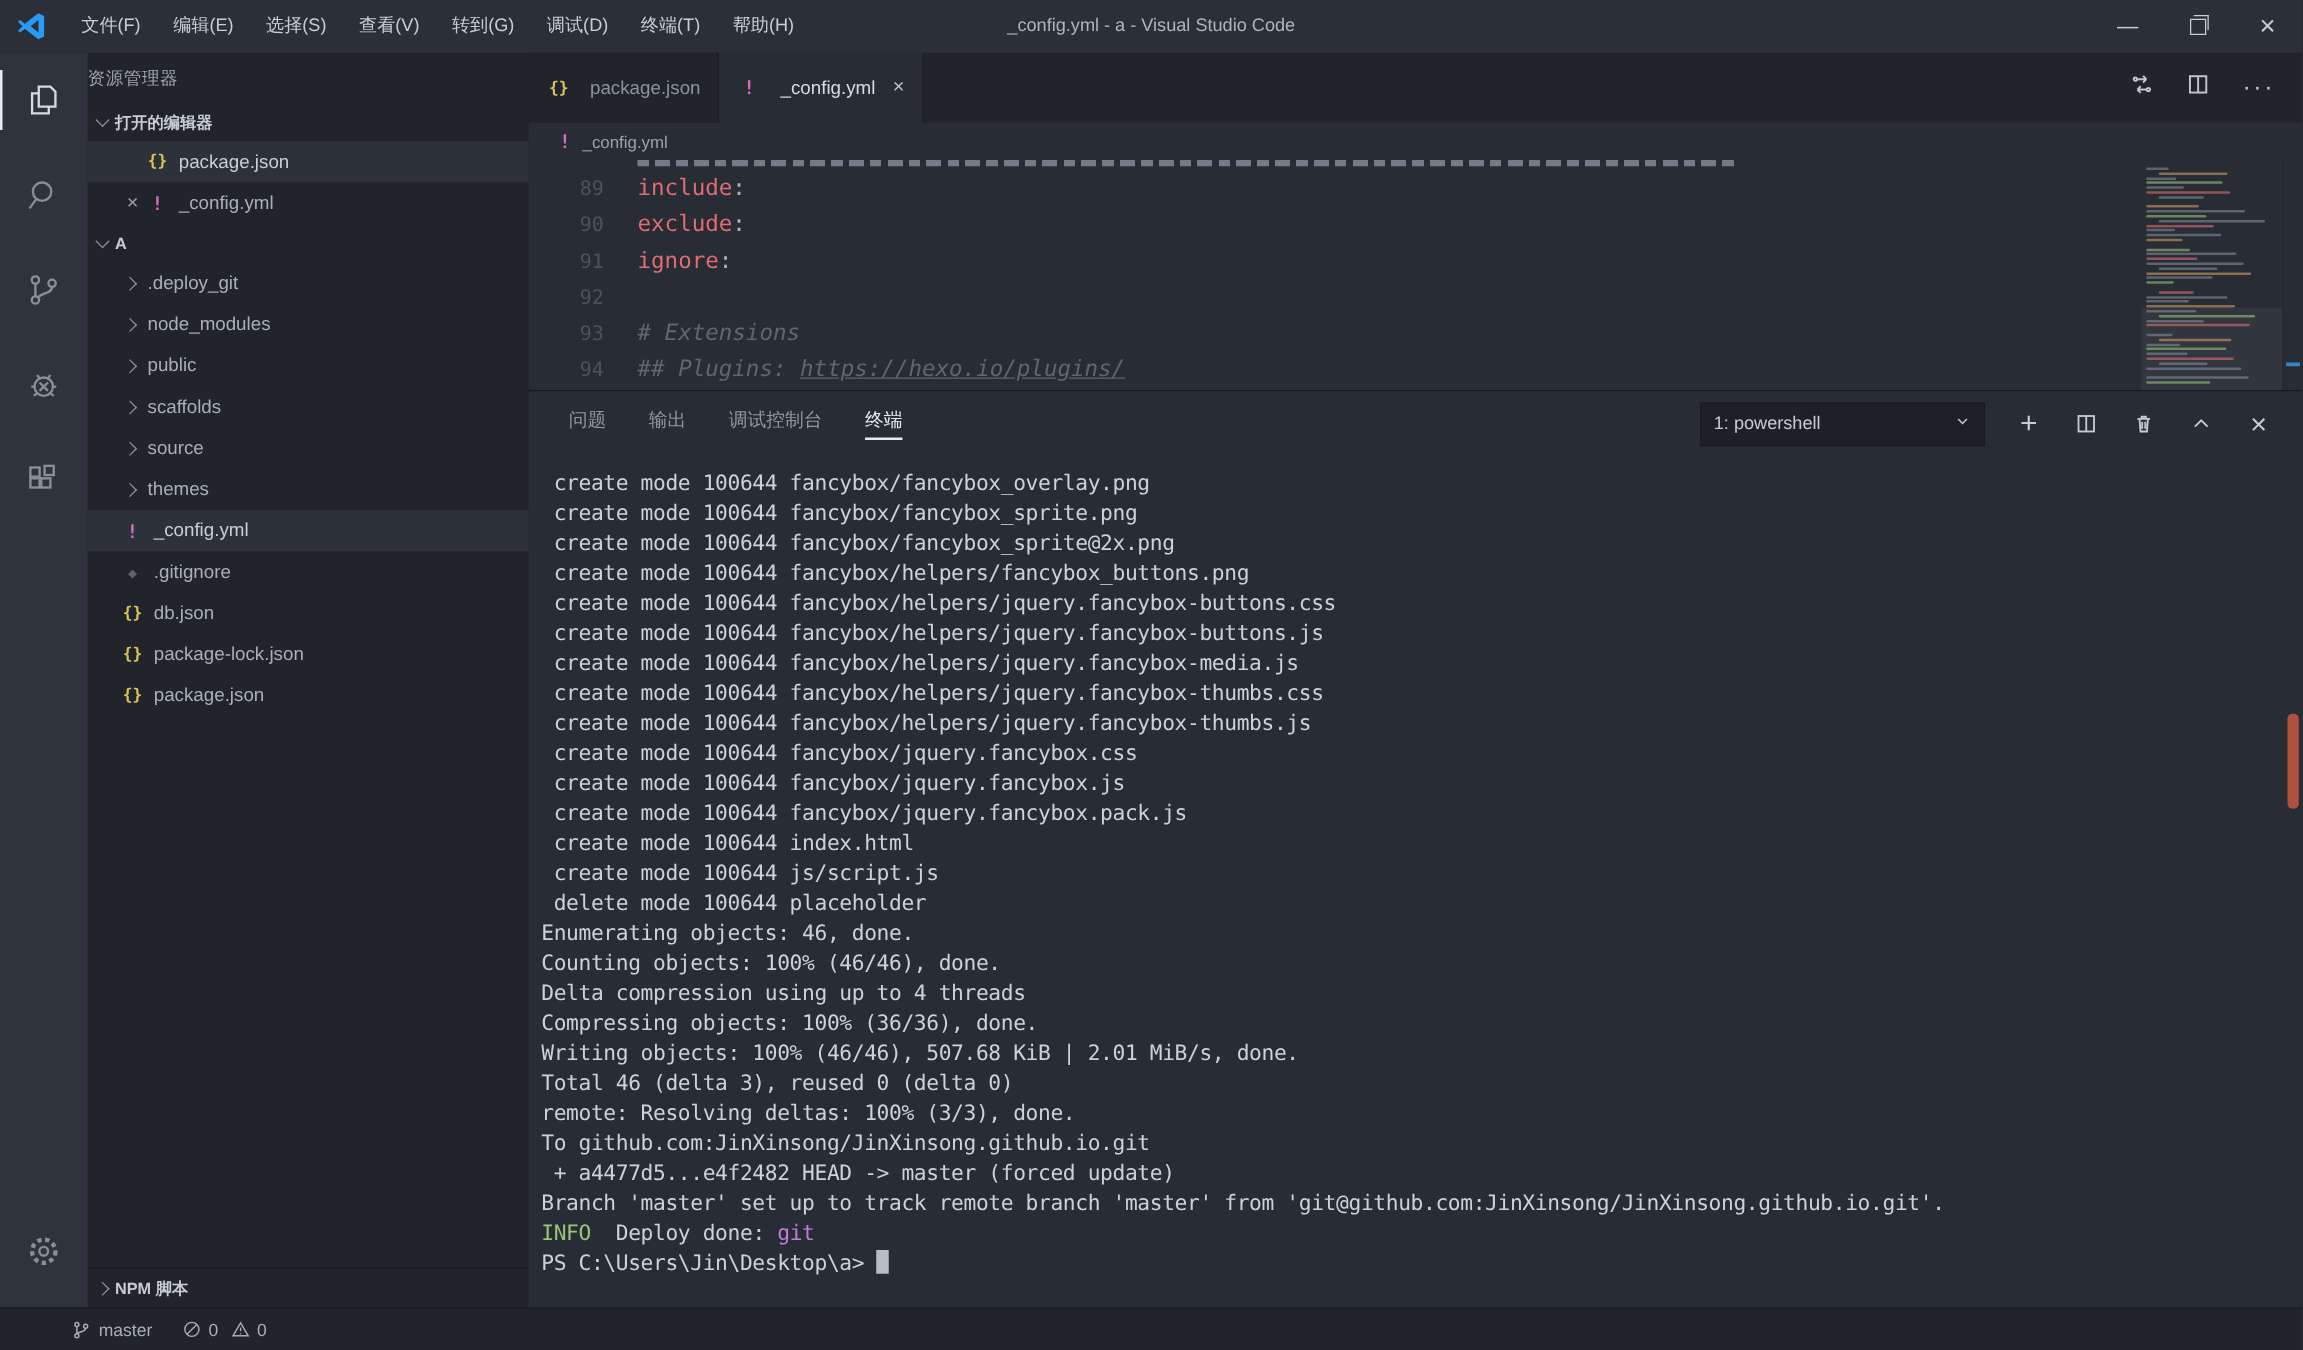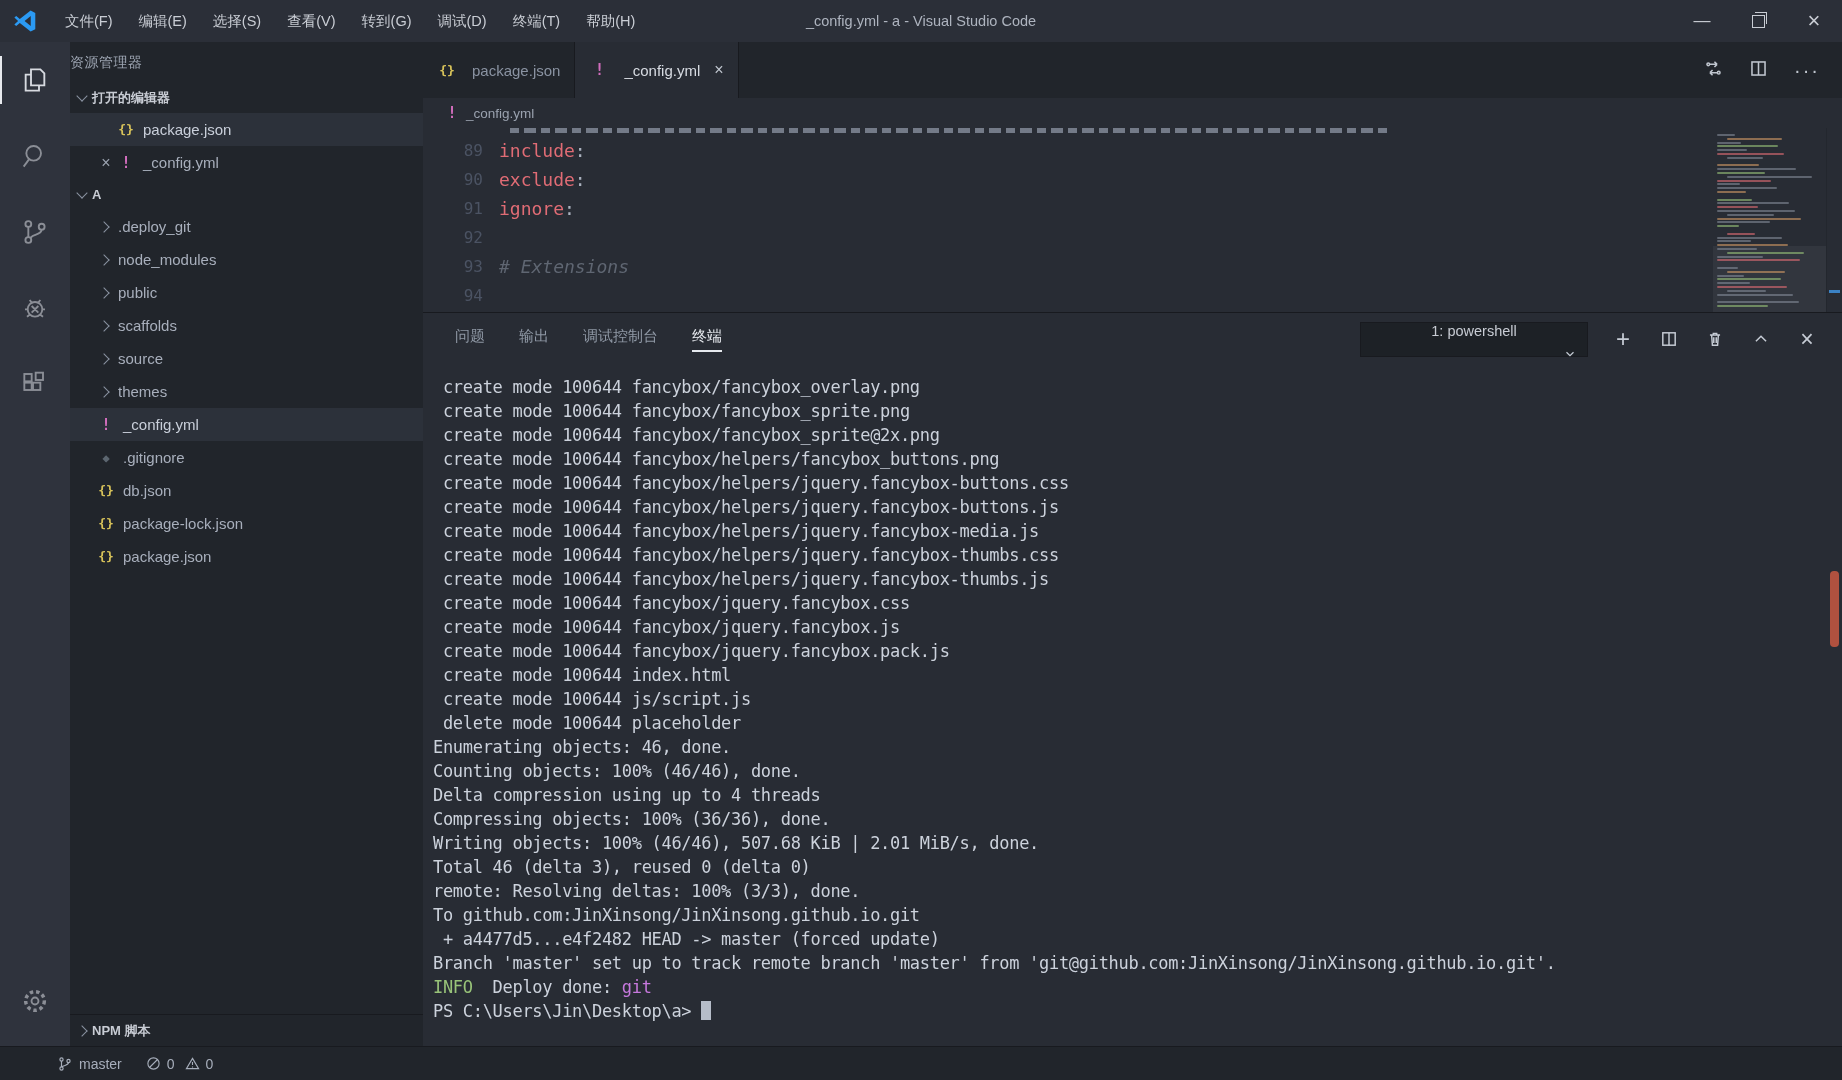--- a/index.html
+++ b/index.html
@@ -62,41 +62,41 @@
   .breadcrumb{position:absolute;left:423px;top:98px;right:0;height:30px;background:#282c34;display:flex;align-items:center;font-size:13.5px;color:#9aa2af;z-index:8;}
   .breadcrumb .ficon{margin-left:22px;width:14px;}
 
   
   .editor{position:absolute;left:423px;top:128px;right:0;height:184px;background:#282c34;overflow:hidden;}
   .clip-line{position:absolute;left:87px;top:0;height:5px;width:880px;opacity:.75;
     background:repeating-linear-gradient(90deg,#8d95a4 0 9px,transparent 9px 14px,#8d95a4 14px 26px,transparent 26px 31px);}
   .code-lines{position:absolute;left:0;top:8px;right:116px;}
   .cline{height:29px;line-height:29px;display:flex;font-size:18px;}
   .cline .lnum{width:60px;text-align:right;color:#4b5363;font-size:16px;flex:none;font-family:"DejaVu Sans Mono",monospace;}
-  .cline .ltext{margin-left:16px;white-space:pre;font-family:"DejaVu Sans Mono",monospace;}
+  .cline .ltext{margin-left:27px;white-space:pre;font-family:"DejaVu Sans Mono",monospace;}
   .tok-key{color:#e06c75;}
   .tok-plain{color:#abb2bf;}
   .tok-comment{color:#5f6672;font-style:italic;}
   .tok-link{text-decoration:underline;}
 
   
   .minimap{position:absolute;right:15px;top:128px;width:114px;height:184px;background:#282c34;}
   .mm-bar{position:absolute;height:2px;border-radius:1px;opacity:.6;}
   .mm-slider{position:absolute;left:0;right:0;top:118px;height:66px;background:rgba(255,255,255,.05);}
   .overview-ruler{position:absolute;right:0;top:128px;width:15px;height:184px;background:#282c34;border-left:1px solid #23272e;}
   .or-cursor{position:absolute;right:2px;top:162px;width:11px;height:3px;background:#3b82c4;}
 
   
   .panel{position:absolute;left:423px;right:0;top:312px;bottom:33px;background:#282c34;border-top:1px solid #181a1f;}
   .panel-header{height:52px;display:flex;align-items:center;}
   .panel-tabs{display:flex;align-items:center;gap:34px;padding-left:32px;}
   .ptab{font-size:15px;color:#8f98a5;padding-bottom:4px;border-bottom:2px solid transparent;cursor:default;}
   .ptab.active{color:#e6e9ee;border-bottom-color:#e6e9ee;}
   .panel-actions{margin-left:auto;display:flex;align-items:center;gap:24px;padding-right:24px;}
-  .shell-select{width:206px;height:33px;background:#1d2126;border:1px solid #181a1f;display:flex;align-items:center;padding:0 10px;font-size:14.5px;color:#c8ccd4;gap:8px;flex-direction:column;}
+  .shell-select{width:206px;height:33px;background:#1d2126;border:1px solid #181a1f;display:flex;align-items:center;padding:0 10px;font-size:14.5px;color:#c8ccd4;gap:8px;}
   .shell-select .sel-chev{margin-left:auto;}
   .picon{color:#c6ccd5;display:flex;align-items:center;justify-content:center;width:22px;height:22px;}
   .picon svg{stroke:#c6ccd5;fill:none;stroke-width:1.3;}
   .plus{font-size:24px;font-weight:200;line-height:20px;}
   .xclose{font-size:23px;line-height:20px;}
 
   .terminal{position:absolute;left:10px;right:20px;top:62px;bottom:0;overflow:hidden;}
   .tline{height:24px;line-height:24px;font-size:17px;color:#ccd2dc;white-space:pre;font-family:"DejaVu Sans Mono",monospace;letter-spacing:-0.3px;}
   .t-info{color:#98c379;}
   .t-accent{color:#c678dd;}
@@ -311,20 +311,21 @@
       <div class="cline">
         <span class="lnum">92</span>
         <span class="ltext"></span>
       </div>
       <div class="cline">
         <span class="lnum">93</span>
         <span class="ltext"><span class="tok-comment"># Extensions</span></span>
       </div>
       <div class="cline">
         <span class="lnum">94</span>
+        <span class="ltext"><span class="tok-comment">## Plugins: </span><span class="tok-comment tok-link">https://hexo.io/plugins/</span></span>
       </div>
     </div>
 </div>
 <div class="minimap" id="minimap">
     <div class="mm-slider"></div>
     <div class="mm-bar" style="top: 6px; left: 4px; width: 18px; background: rgb(130, 138, 151);"></div>
     <div class="mm-bar" style="top: 9.8px; left: 14px; width: 55px; background: rgb(209, 154, 102);"></div>
     <div class="mm-bar" style="top: 13.6px; left: 4px; width: 24px; background: rgb(130, 138, 151);"></div>
     <div class="mm-bar" style="top: 17.4px; left: 4px; width: 61px; background: rgb(152, 195, 121);"></div>
     <div class="mm-bar" style="top: 21.2px; left: 4px; width: 30px; background: rgb(130, 138, 151);"></div>

